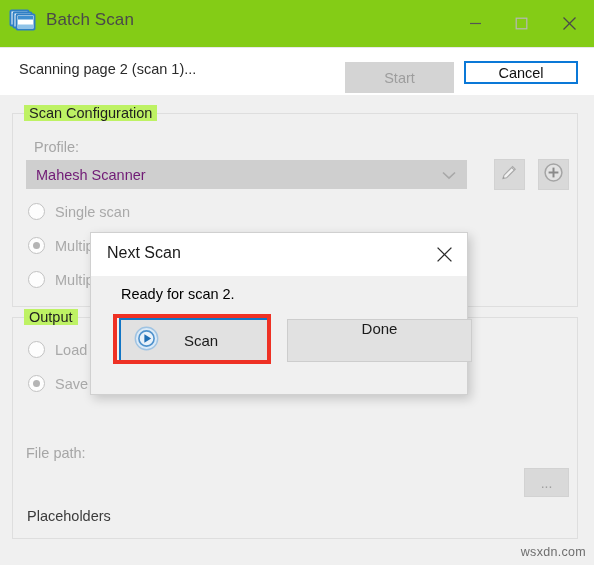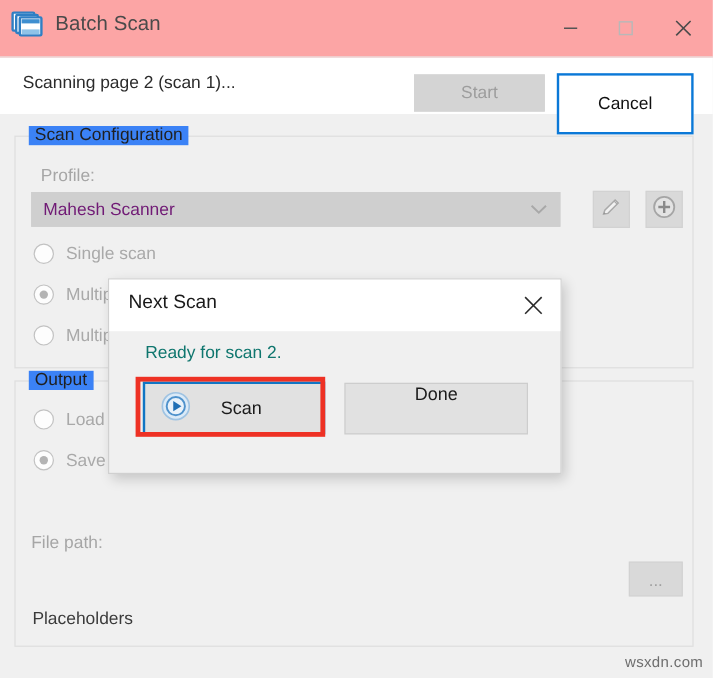--- a/index.html
+++ b/index.html
@@ -14,21 +14,21 @@
     overflow: hidden;
     position: relative;
   }
 
   
   .titlebar {
     position: absolute;
     left: 0; top: 0;
     width: 594px;
     height: 47px;
-    background: #fca5a5;
+    background: #84cc16;
     border-bottom: 1px solid #e8e8e8;
   }
   .title-left {
     position: absolute;
     left: 9px; top: 6px;
     display: flex;
     align-items: center;
     gap: 9px;
   }
   .app-icon {
@@ -84,38 +84,38 @@
   }
   .btn-start {
     left: 345px; top: 62px;
     width: 109px; height: 31px;
     background: #d4d4d4;
     border: 1px solid #d4d4d4;
     color: #9d9d9d;
   }
   .btn-cancel {
     left: 464px; top: 61px;
-    width: 114px; height: 51px;
+    width: 114px; height: 23px;
     background: #ffffff;
     border: 2px solid #0a78d7;
     color: #101010;
   }
 
   
   .groupbox {
     position: absolute;
     box-sizing: border-box;
     border: 1px solid #dedede;
     background: #f0f0f0;
   }
   .group-legend {
     position: absolute;
     top: -9px;
     left: 11px;
-    background: #3b82f6;
+    background: #bef264;
     padding: 0 5px;
     font-size: 14.5px;
     color: #1f1f1f;
     white-space: nowrap;
   }
   #scan-config-group {
     left: 12px; top: 113px;
     width: 566px; height: 194px;
   }
   #output-group {
@@ -253,42 +253,42 @@
     right: 0; top: 0;
     width: 46px; height: 42px;
     display: flex;
     align-items: center;
     justify-content: center;
   }
   .dialog-msg {
     position: absolute;
     left: 30px; top: 53px;
     font-size: 14.5px;
-    color: #0f766e;
+    color: #000000;
     white-space: nowrap;
   }
   .dlg-btn {
     position: absolute;
     box-sizing: border-box;
     background: #e1e1e1;
     border: 1px solid #cdcdcd;
     font-size: 15px;
     color: #1b1b1b;
     display: flex;
     justify-content: center;
   }
   #dialog-scan-button {
     left: 28px; top: 85px;
     width: 152px; height: 44px;
     border: 2px solid #1175c4;
     background: #e1e1e1;
   }
   #dialog-done-button {
     left: 196px; top: 86px;
-    width: 153px; height: 43px;
+    width: 185px; height: 43px;
   }
   .scan-btn-inner {
     display: flex;
     align-items: center;
     gap: 24px;
     padding-left: 12px;
     width: 100%;
     box-sizing: border-box;
   }
   .highlight-box {

